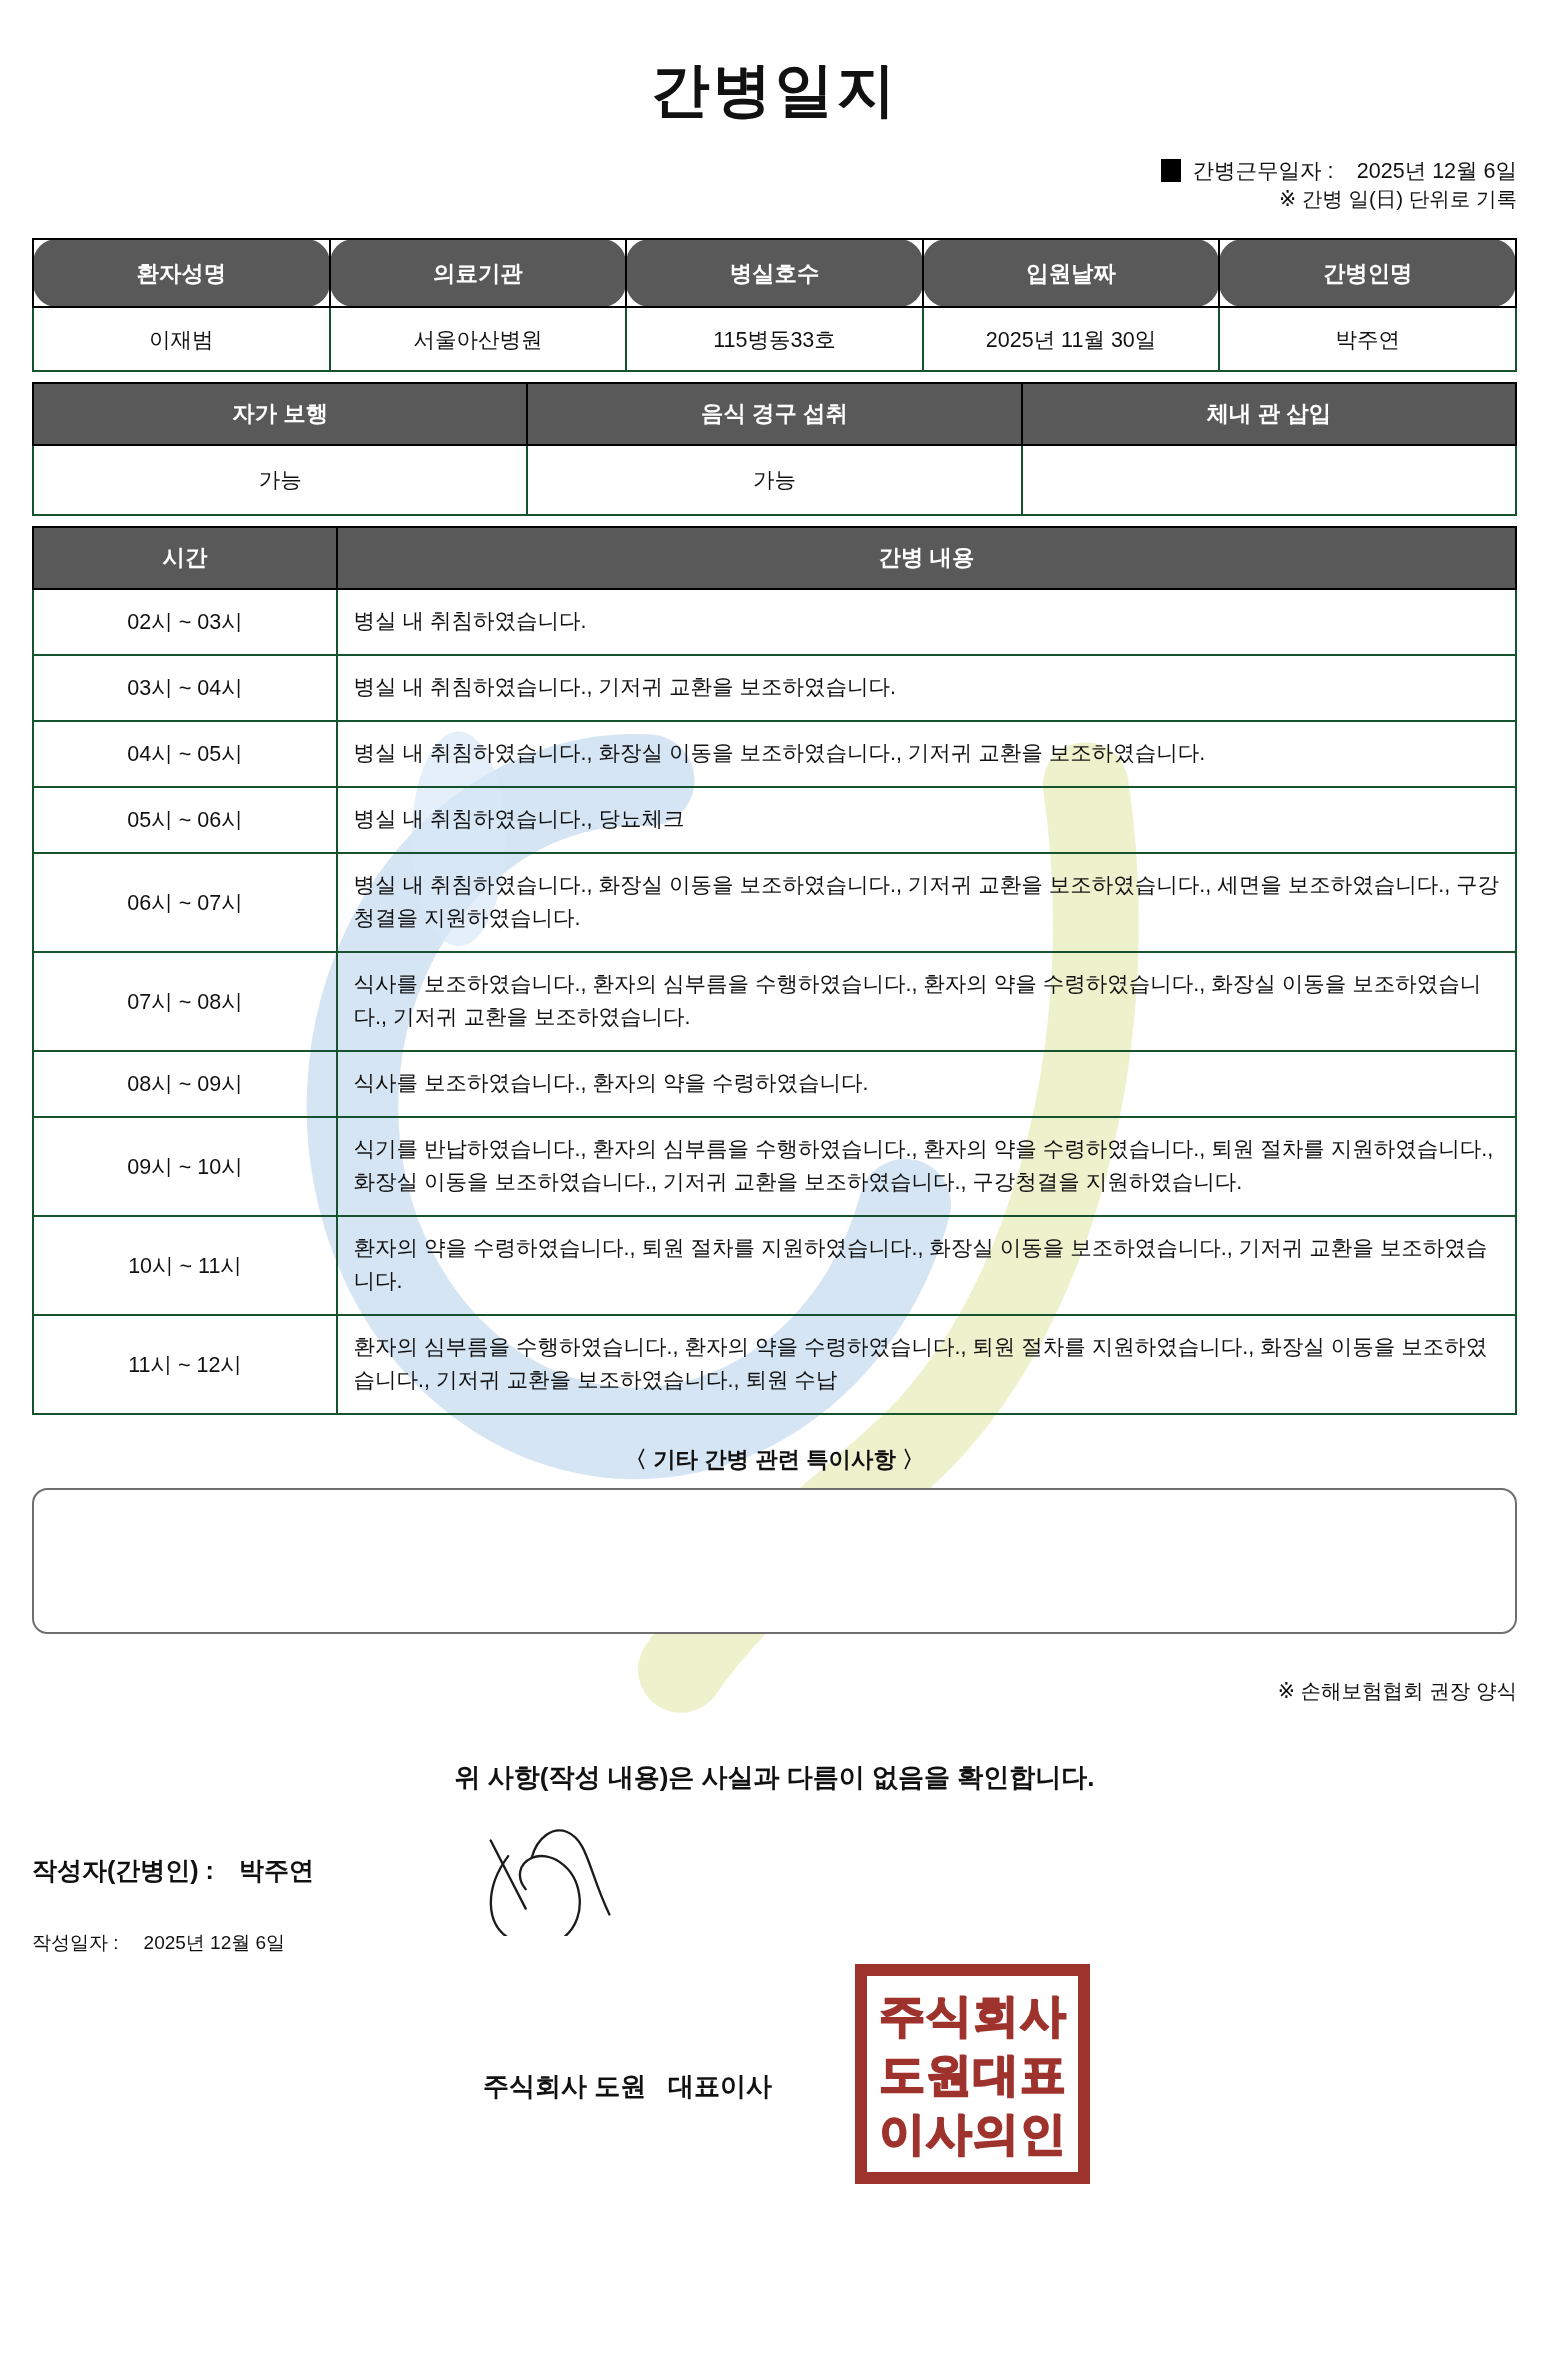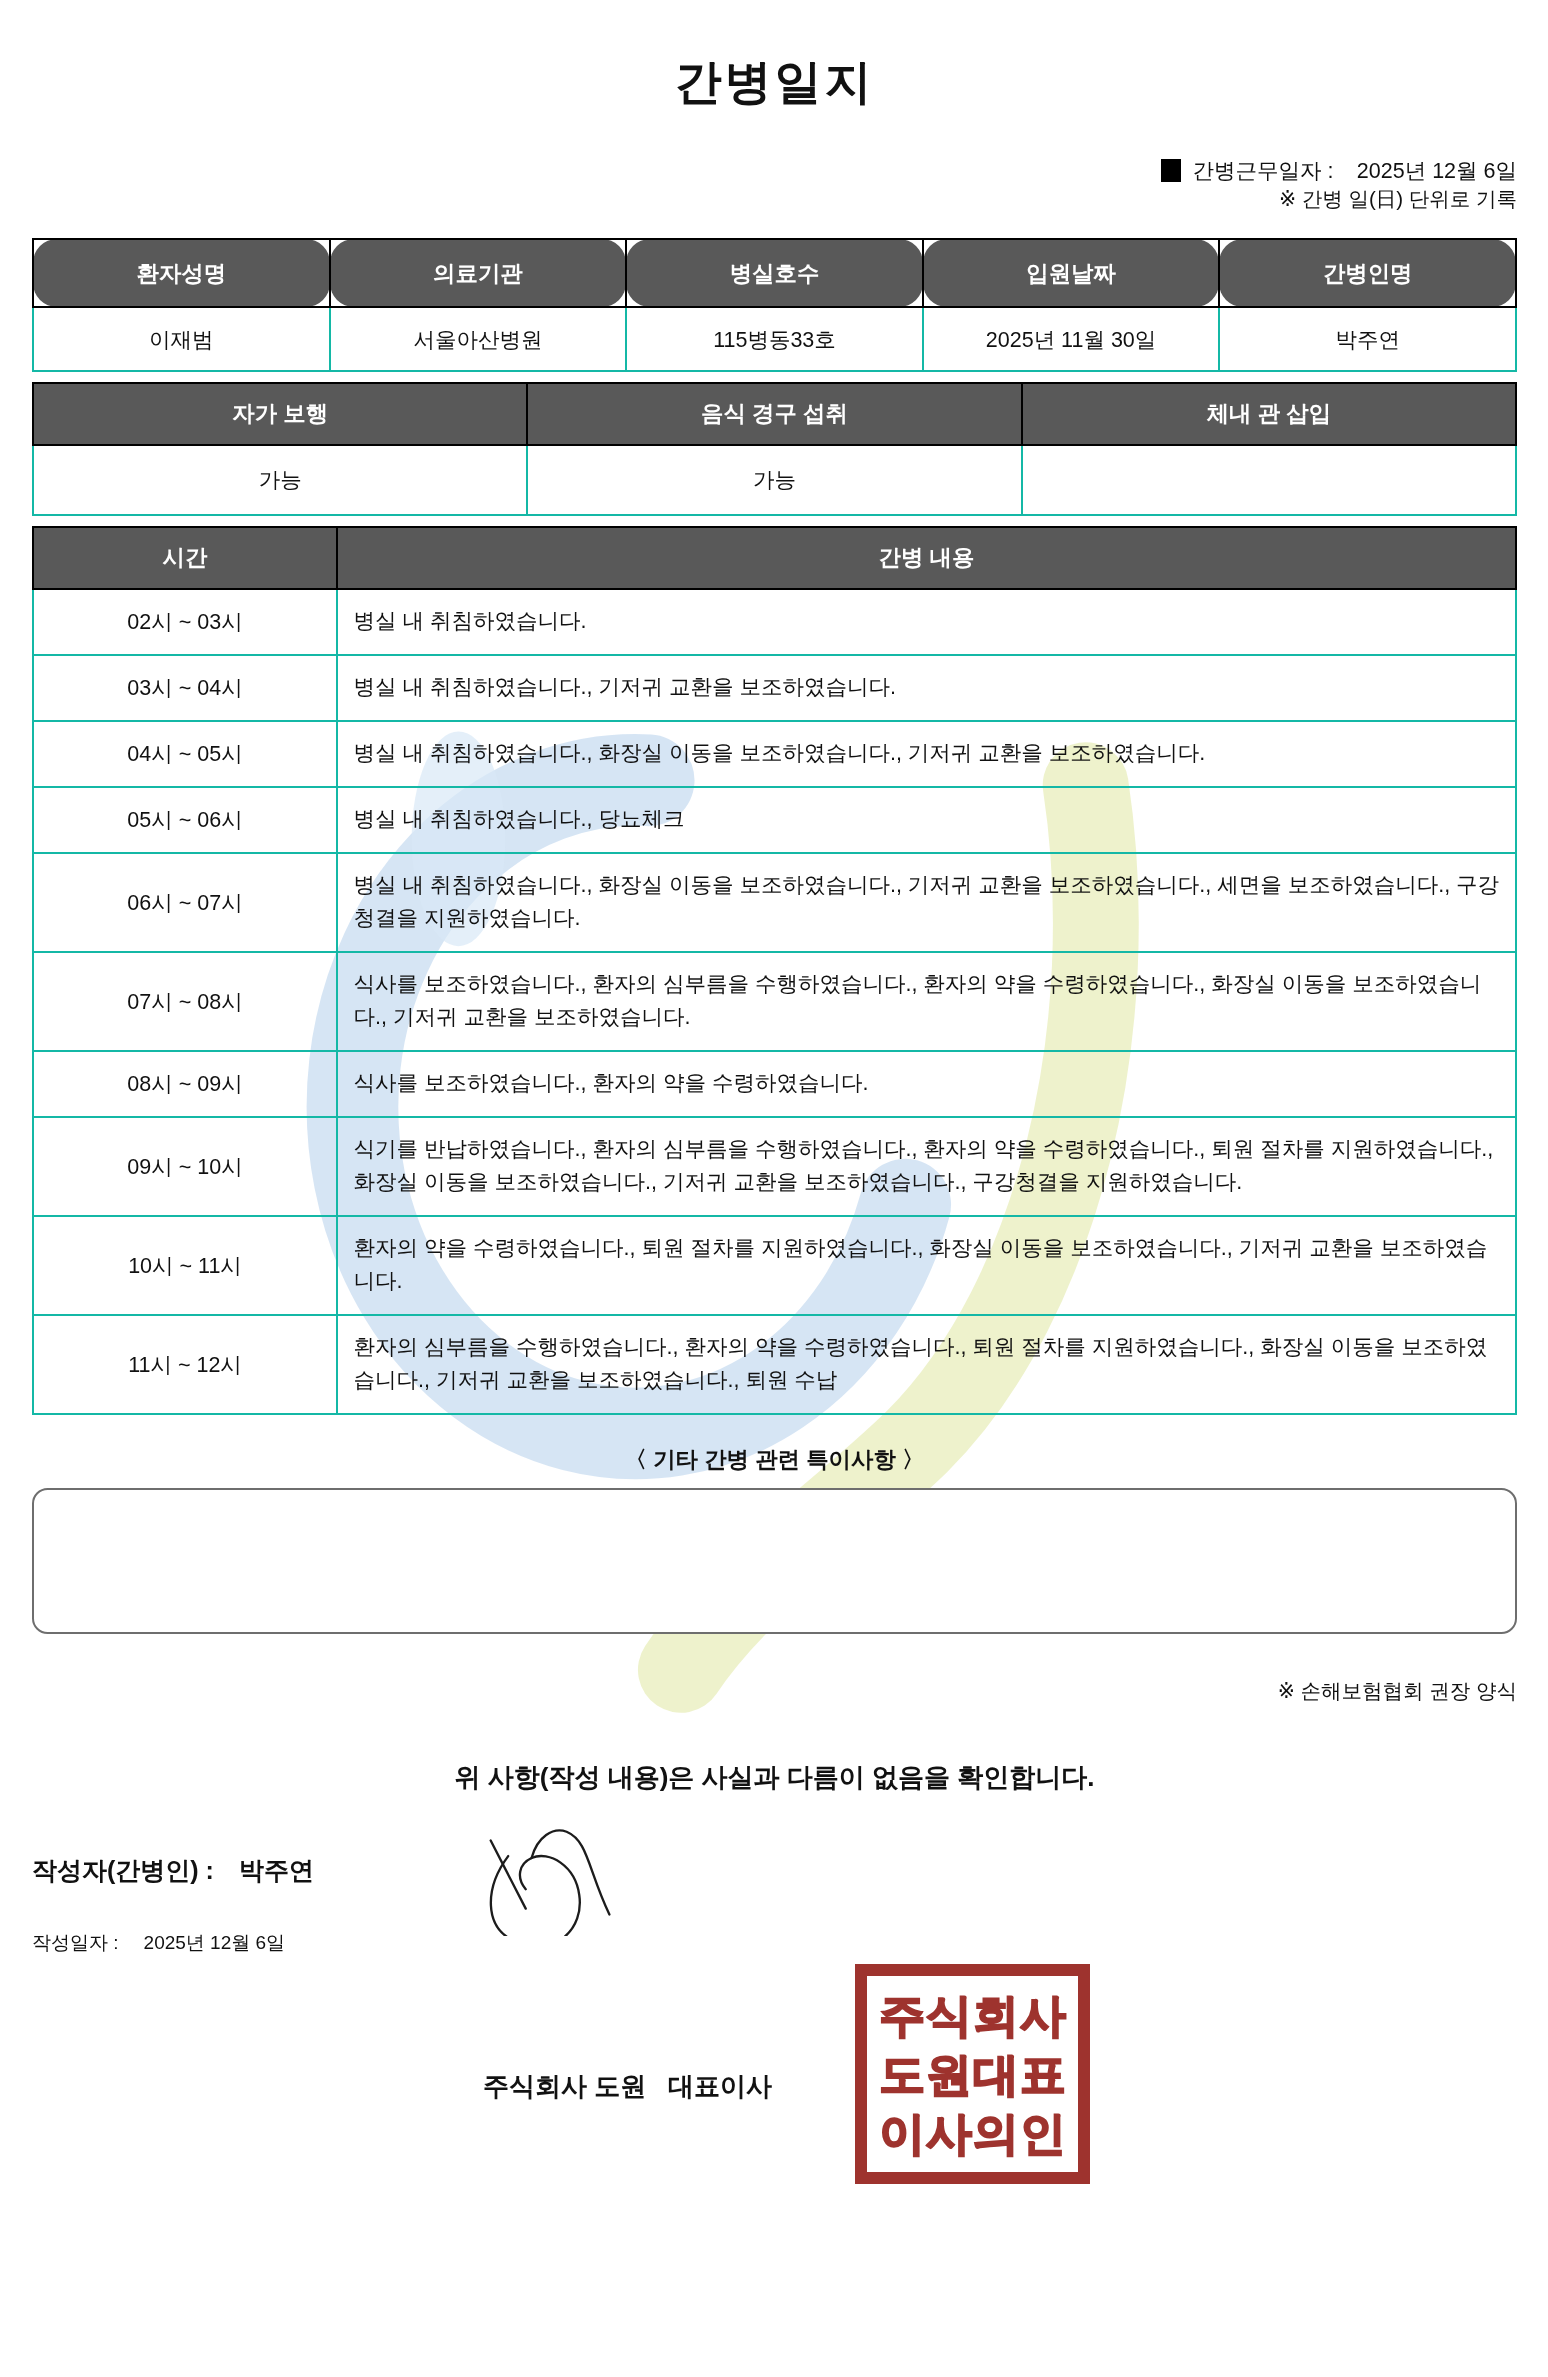--- a/index.html
+++ b/index.html
@@ -6,40 +6,40 @@
   html,body { background:#ffffff; }
   body { font-family:"Liberation Sans","DejaVu Sans",sans-serif; color:#111; }
   .page{
     position:relative; width:1549px; height:2378px; margin:0 auto;
     background:#fff; overflow:hidden;
   }
   .watermark{ position:absolute; left:0; top:0; width:1549px; height:2378px; z-index:0; pointer-events:none; }
   .content{ position:relative; z-index:1; padding:0 32px; }
 
   .doc-title{
-    text-align:center; font-size:47px; font-weight:800; letter-spacing:2.9px;
+    text-align:center; font-size:59px; font-weight:800; letter-spacing:2.9px;
     padding-top:51px; height:115px;
   }
   .meta-line{
     display:flex; justify-content:space-between; align-items:flex-end;
     font-size:21.5px; margin-top:41px; margin-bottom:25px;flex-direction:column;
   }
   .meta-left{ display:flex; align-items:center; gap:9.8px; font-weight:400; }
   .sq{ display:inline-block; width:19.5px; height:23.4px; background:#000; margin-right:2px; }
   .meta-date{ margin-left:13.7px; }
   .meta-right{ font-size:20.5px; }
 
   table{ border-collapse:collapse; width:100%; table-layout:fixed; }
   .tbl{ border:2.9px solid #000; margin-bottom:9.8px; background:transparent; }
   .tbl th{
     background:#595959; color:#fff; font-weight:700; font-size:22.4px;
     border:2px solid #000; text-align:center; vertical-align:middle;
   }
   .tbl td{
-    border:2px solid #14b8a6; font-size:21.5px; text-align:center; vertical-align:middle;
+    border:2px solid #14532d; font-size:21.5px; text-align:center; vertical-align:middle;
     background:transparent;
   }
   .t1 th{ height:68px;border-radius:24px; }
   .t1 td{ height:64px; }
   .t2 th{ height:62px; }
   .t2 td{ height:70px; }
 
   .t3 th{ height:62px; }
   .t3 td.time{ text-align:center; font-size:21.5px; }
   .t3 td.cont{

